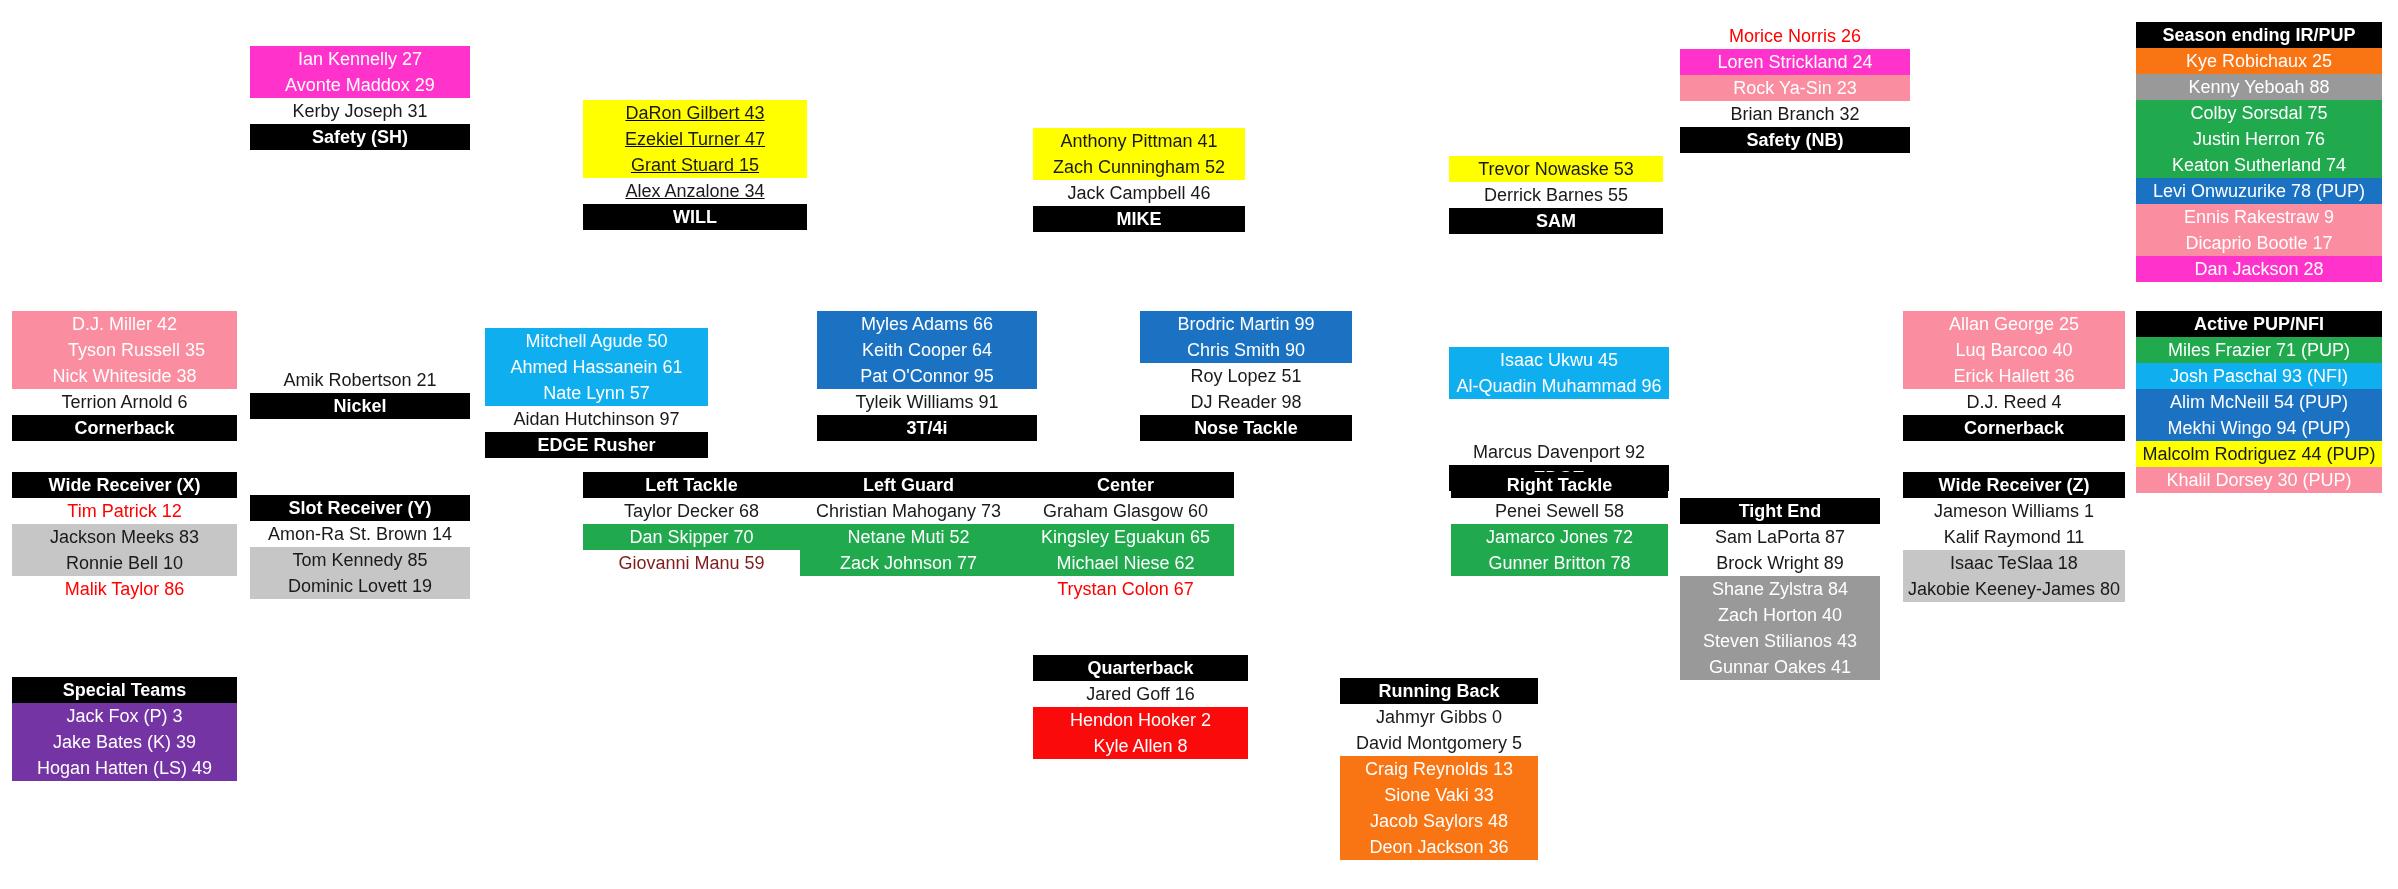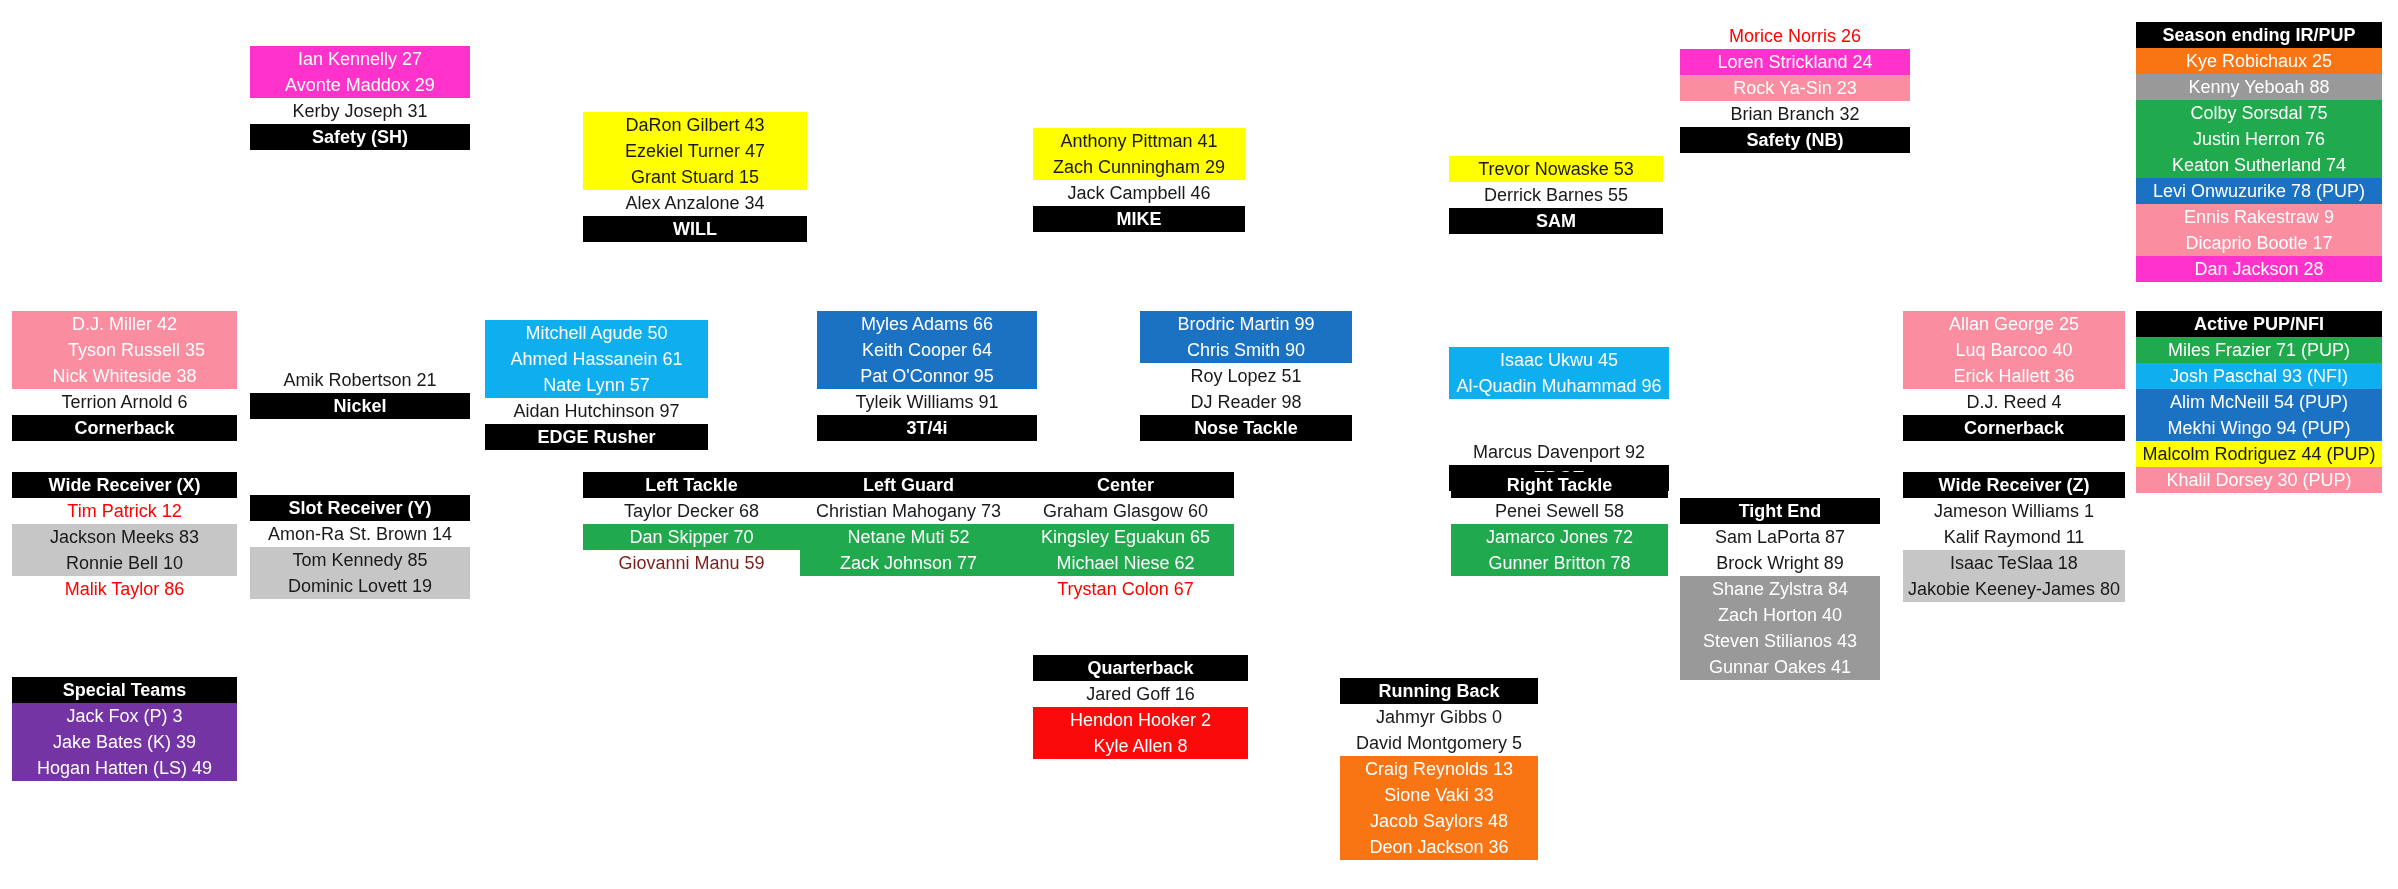--- a/index.html
+++ b/index.html
@@ -21,30 +21,30 @@
 </head>
 <body>
 
 <div id="depth-chart">
     <div class="group" style="left: 250px; top: 46px; width: 220px;">
       <div class="row" style="background: rgb(255, 51, 204); color: rgb(255, 255, 255);">Ian Kennelly 27</div>
       <div class="row" style="background: rgb(255, 51, 204); color: rgb(255, 255, 255);">Avonte Maddox 29</div>
       <div class="row" style="color: rgb(26, 26, 26);">Kerby Joseph 31</div>
       <div class="row" style="background: rgb(0, 0, 0); color: rgb(255, 255, 255); font-weight: 600;">Safety (SH)</div>
     </div>
-    <div class="group" style="left: 583px; top: 112px; width: 224px;">
+    <div class="group" style="left: 583px; top: 100px; width: 224px; text-decoration: underline;">
       <div class="row" style="background: rgb(255, 255, 0); color: rgb(26, 26, 26);">DaRon Gilbert 43</div>
       <div class="row" style="background: rgb(255, 255, 0); color: rgb(26, 26, 26);">Ezekiel Turner 47</div>
       <div class="row" style="background: rgb(255, 255, 0); color: rgb(26, 26, 26);">Grant Stuard 15</div>
       <div class="row" style="color: rgb(26, 26, 26);">Alex Anzalone 34</div>
       <div class="row" style="background: rgb(0, 0, 0); color: rgb(255, 255, 255); font-weight: 600;">WILL</div>
     </div>
     <div class="group" style="left: 1033px; top: 128px; width: 212px;">
       <div class="row" style="background: rgb(255, 255, 0); color: rgb(26, 26, 26);">Anthony Pittman 41</div>
-      <div class="row" style="background: rgb(255, 255, 0); color: rgb(26, 26, 26);">Zach Cunningham 29</div>
+      <div class="row" style="background: rgb(255, 255, 0); color: rgb(26, 26, 26);">Zach Cunningham 52</div>
       <div class="row" style="color: rgb(26, 26, 26);">Jack Campbell 46</div>
       <div class="row" style="background: rgb(0, 0, 0); color: rgb(255, 255, 255); font-weight: 600;">MIKE</div>
     </div>
     <div class="group" style="left: 1449px; top: 156px; width: 214px;">
       <div class="row" style="background: rgb(255, 255, 0); color: rgb(26, 26, 26);">Trevor Nowaske 53</div>
       <div class="row" style="color: rgb(26, 26, 26);">Derrick Barnes 55</div>
       <div class="row" style="background: rgb(0, 0, 0); color: rgb(255, 255, 255); font-weight: 600;">SAM</div>
     </div>
     <div class="group" style="left: 1680px; top: 23px; width: 230px;">
       <div class="row" style="color: rgb(255, 0, 0);">Morice Norris 26</div>
@@ -69,21 +69,21 @@
       <div class="row" style="background: rgb(251, 141, 160); color: rgb(255, 255, 255);">D.J. Miller 42</div>
       <div class="row" style="background: rgb(251, 141, 160); color: rgb(255, 255, 255); padding-left: 24px;">Tyson Russell 35</div>
       <div class="row" style="background: rgb(251, 141, 160); color: rgb(255, 255, 255);">Nick Whiteside 38</div>
       <div class="row" style="color: rgb(26, 26, 26);">Terrion Arnold 6</div>
       <div class="row" style="background: rgb(0, 0, 0); color: rgb(255, 255, 255); font-weight: 600;">Cornerback</div>
     </div>
     <div class="group" style="left: 250px; top: 367px; width: 220px;">
       <div class="row" style="color: rgb(26, 26, 26);">Amik Robertson 21</div>
       <div class="row" style="background: rgb(0, 0, 0); color: rgb(255, 255, 255); font-weight: 600;">Nickel</div>
     </div>
-    <div class="group" style="left: 485px; top: 320px; width: 223px;">
+    <div class="group" style="left: 485px; top: 328px; width: 223px;">
       <div class="row" style="background: rgb(15, 174, 239); color: rgb(255, 255, 255);">Mitchell Agude 50</div>
       <div class="row" style="background: rgb(15, 174, 239); color: rgb(255, 255, 255);">Ahmed Hassanein 61</div>
       <div class="row" style="background: rgb(15, 174, 239); color: rgb(255, 255, 255);">Nate Lynn 57</div>
       <div class="row" style="color: rgb(26, 26, 26);">Aidan Hutchinson 97</div>
       <div class="row" style="background: rgb(0, 0, 0); color: rgb(255, 255, 255); font-weight: 600;">EDGE Rusher</div>
     </div>
     <div class="group" style="left: 817px; top: 311px; width: 220px;">
       <div class="row" style="background: rgb(27, 114, 194); color: rgb(255, 255, 255);">Myles Adams 66</div>
       <div class="row" style="background: rgb(27, 114, 194); color: rgb(255, 255, 255);">Keith Cooper 64</div>
       <div class="row" style="background: rgb(27, 114, 194); color: rgb(255, 255, 255);">Pat O'Connor 95</div>

